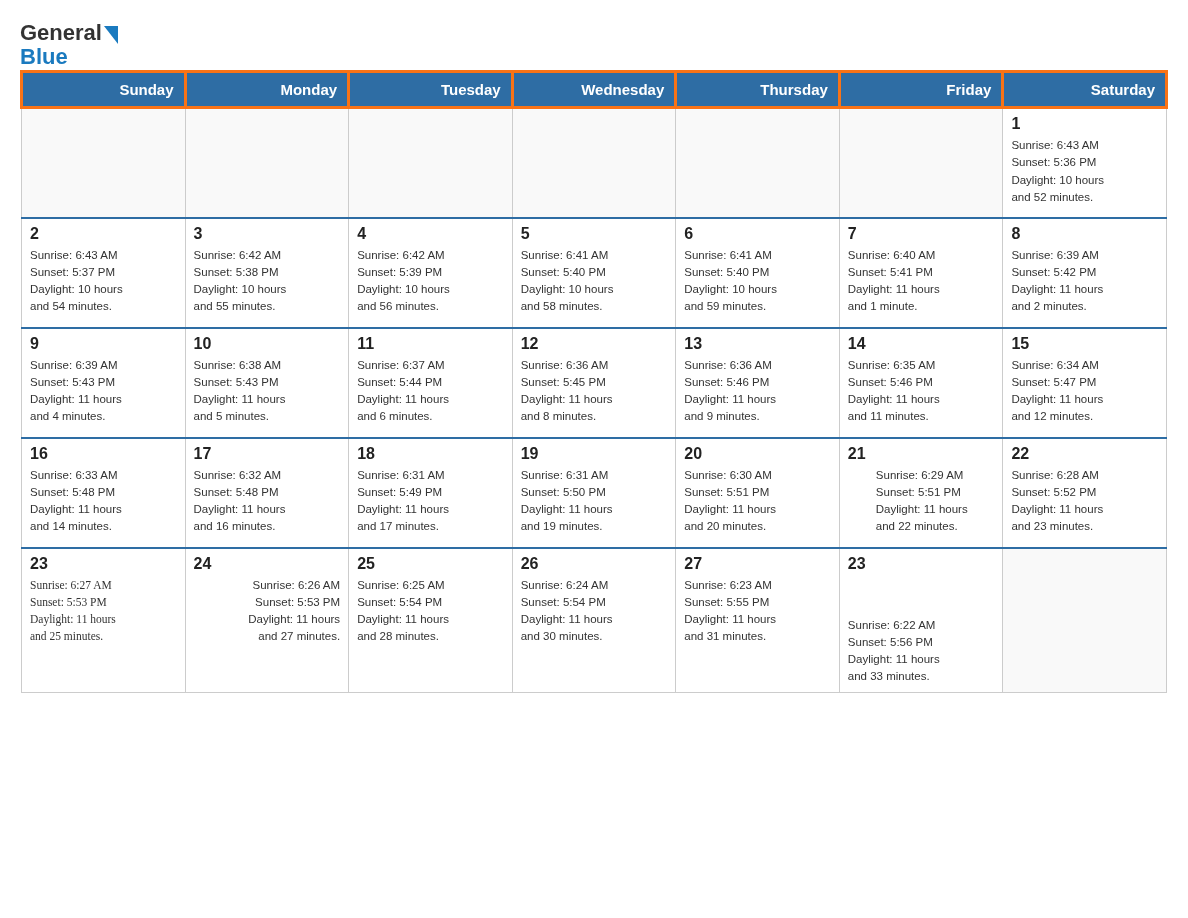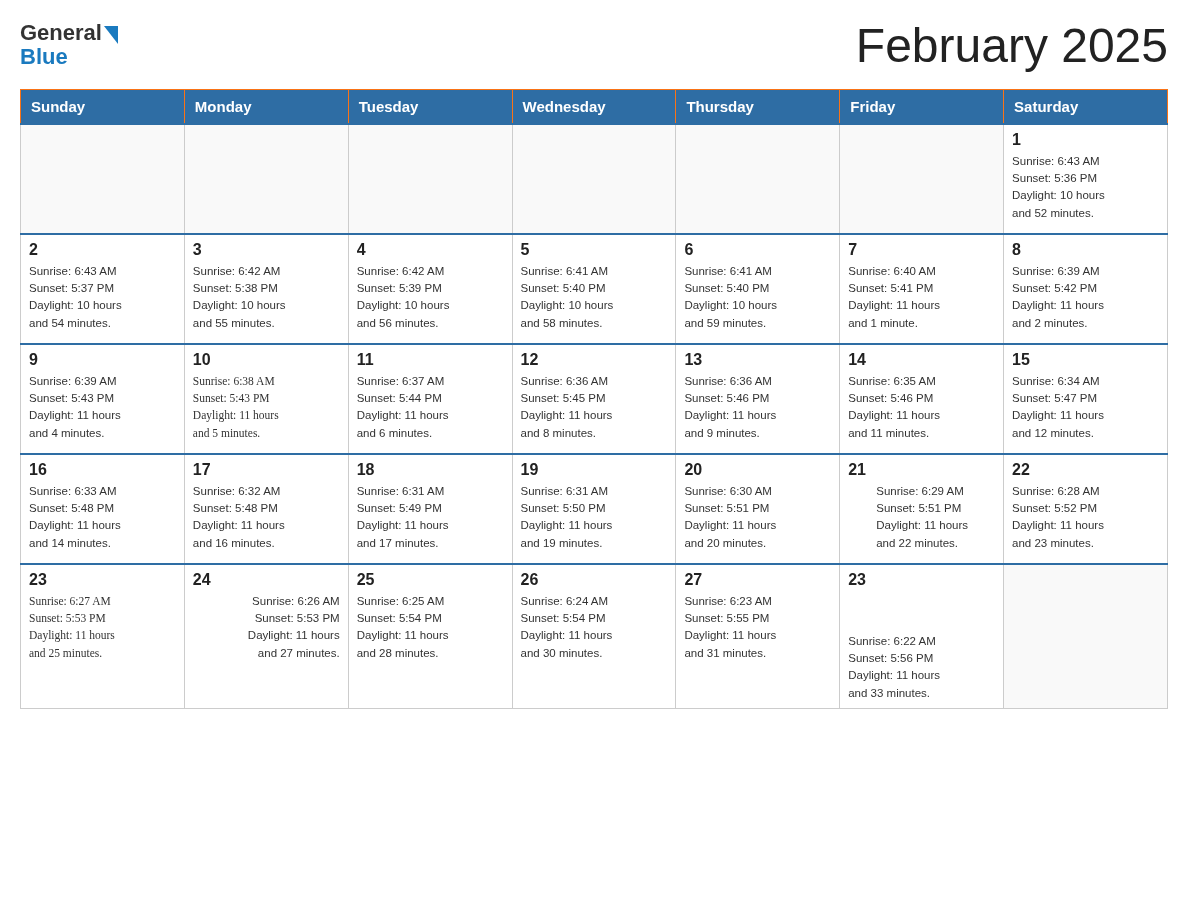--- a/index.html
+++ b/index.html
@@ -7,21 +7,20 @@
       font-family: Arial, Helvetica, sans-serif;
       background: #fff;
       width: 1188px;
       min-height: 918px;
       padding: 20px;
     }
     .header {
       display: flex;
       justify-content: space-between;
       align-items: flex-start;
-      margin-bottom: 16px;
     }
     .logo {
       display: flex;
       flex-direction: column;
       align-items: flex-start;
     }
     .logo-top {
       display: flex;
       align-items: center;
     }
@@ -63,22 +62,22 @@
       width: 100%;
       border-collapse: collapse;
       border: 1px solid #aaa;
     }
     .calendar th {
       background-color: #2e6da4;
       color: #fff;
       font-size: 15px;
       font-weight: bold;
       padding: 8px 10px;
-      text-align: left;
-      border: 1px solid #f97316;
+      text-align: right;
+      border: 3px solid #f97316;
       margin-left: 48px;
     }
     .calendar td {
       vertical-align: top;
       border: 1px solid #ccc;
       padding: 6px 8px;
       width: 14.28%;
       min-height: 110px;
       height: 110px;
     }
@@ -106,21 +105,20 @@
 
 <div class="header">
   <div class="logo">
     <div class="logo-top">
       <span class="logo-general">General</span>
       <div class="logo-arrow"></div>
     </div>
     <span class="logo-blue">Blue</span>
   </div>
   <div class="title-block">
-    <div class="month-title">February 2025</div>
   </div>
 </div>
 
 <table class="calendar">
   <thead>
     <tr>
     <th>Sunday</th>
         <th>Monday</th>
         <th>Tuesday</th>
         <th>Wednesday</th>
@@ -199,21 +197,21 @@
       <tr class="week-row">
         <td>
           <span class="day-number">9</span>
           <div class="day-info" style="white-space: pre-line;">Sunrise: 6:39 AM
 Sunset: 5:43 PM
 Daylight: 11 hours
 and 4 minutes.</div>
         </td>
         <td>
           <span class="day-number">10</span>
-          <div class="day-info" style="white-space: pre-line; font-family: Liberation Serif, serif;">Sunrise: 6:38 AM
+          <div class="day-info" style="white-space: pre-line;">Sunrise: 6:38 AM
 Sunset: 5:43 PM
 Daylight: 11 hours
 and 5 minutes.</div>
         </td>
         <td>
           <span class="day-number">11</span>
           <div class="day-info" style="white-space: pre-line;">Sunrise: 6:37 AM
 Sunset: 5:44 PM
 Daylight: 11 hours
 and 6 minutes.</div>

